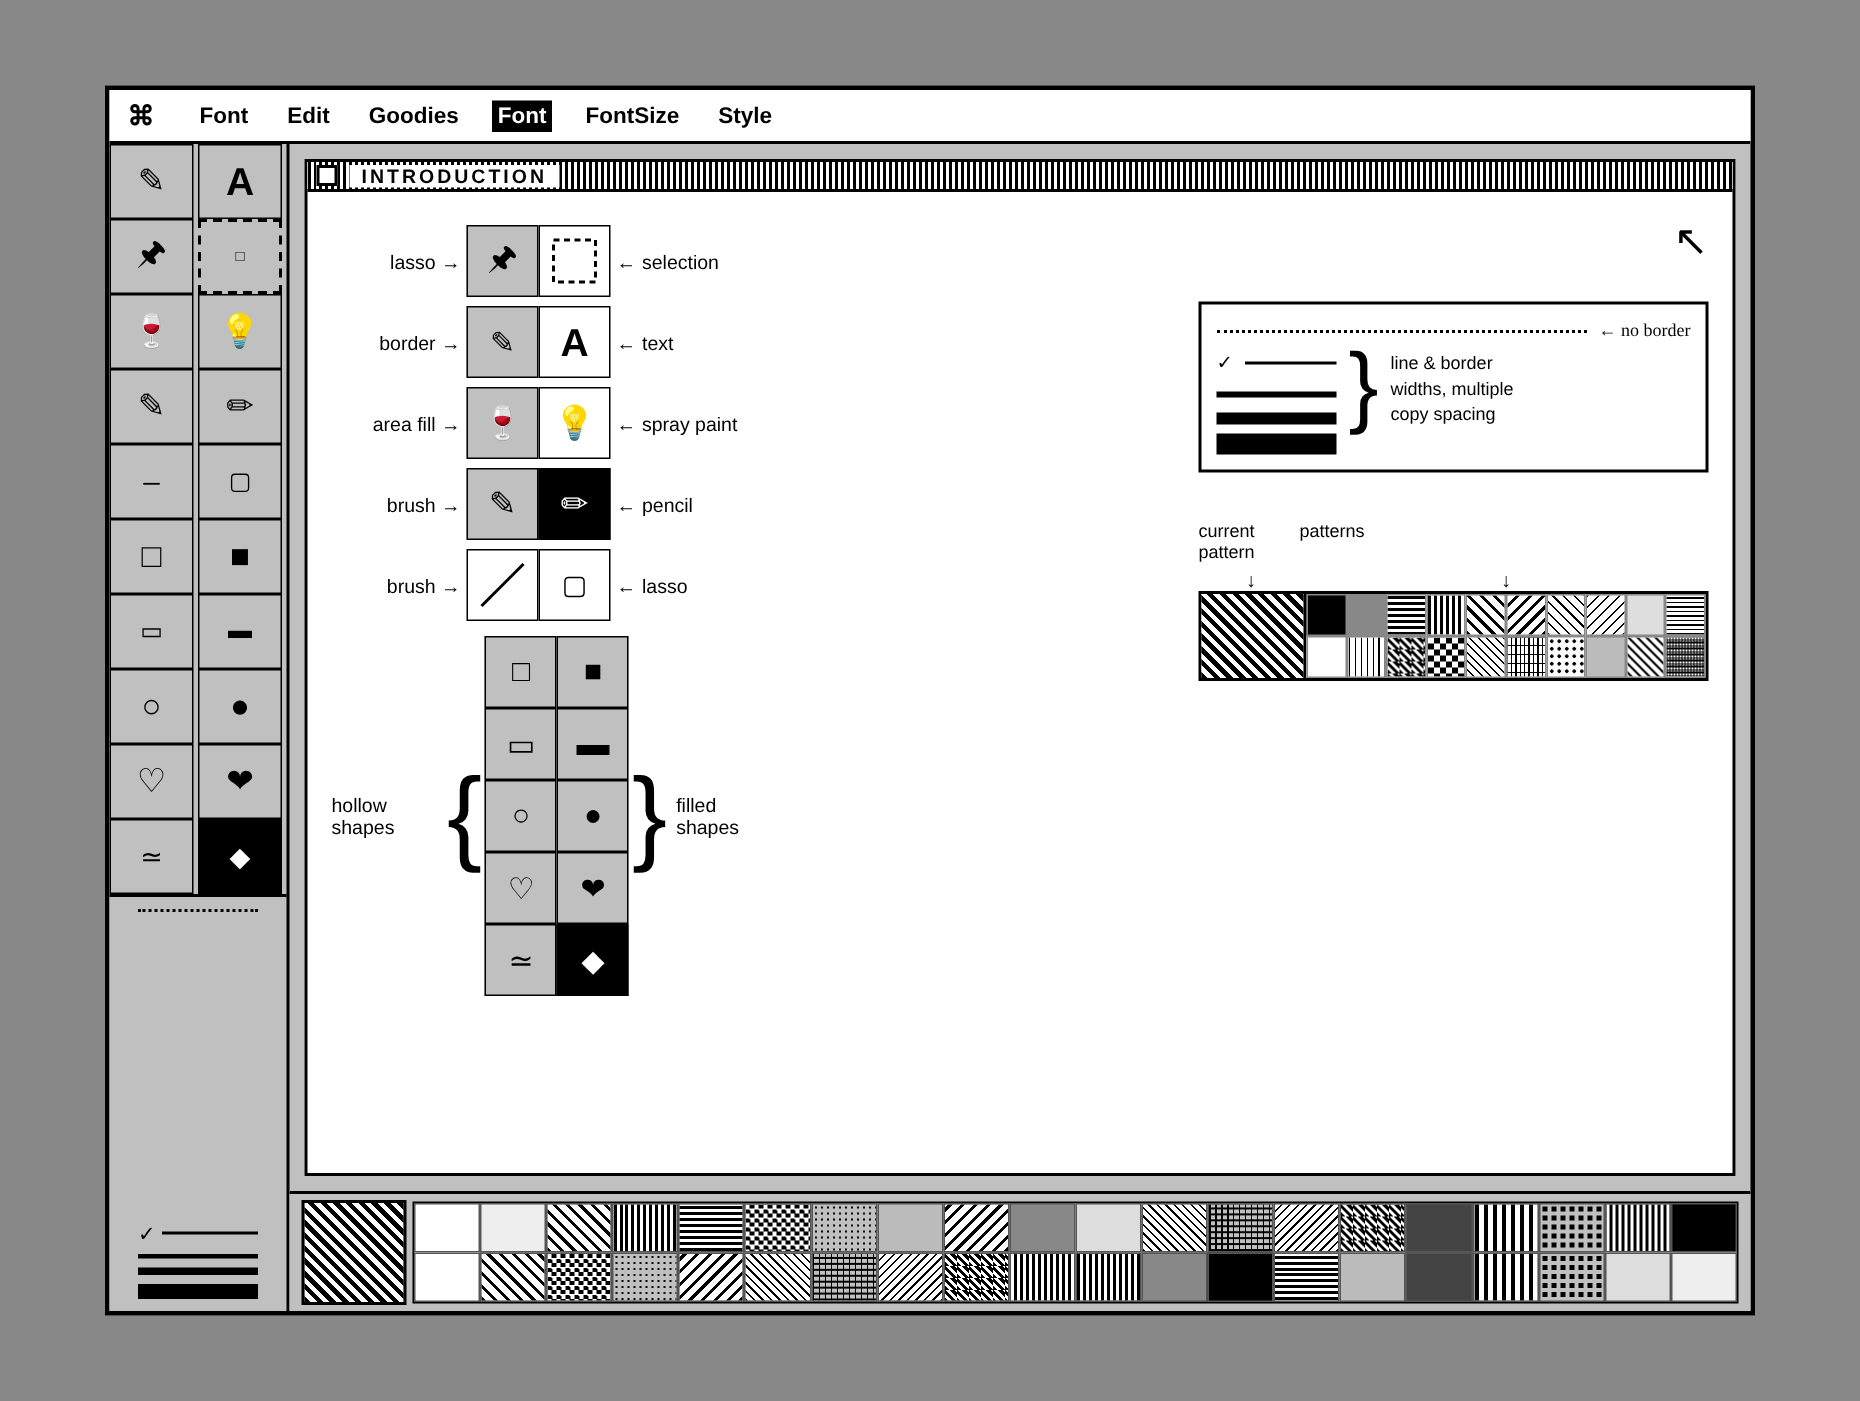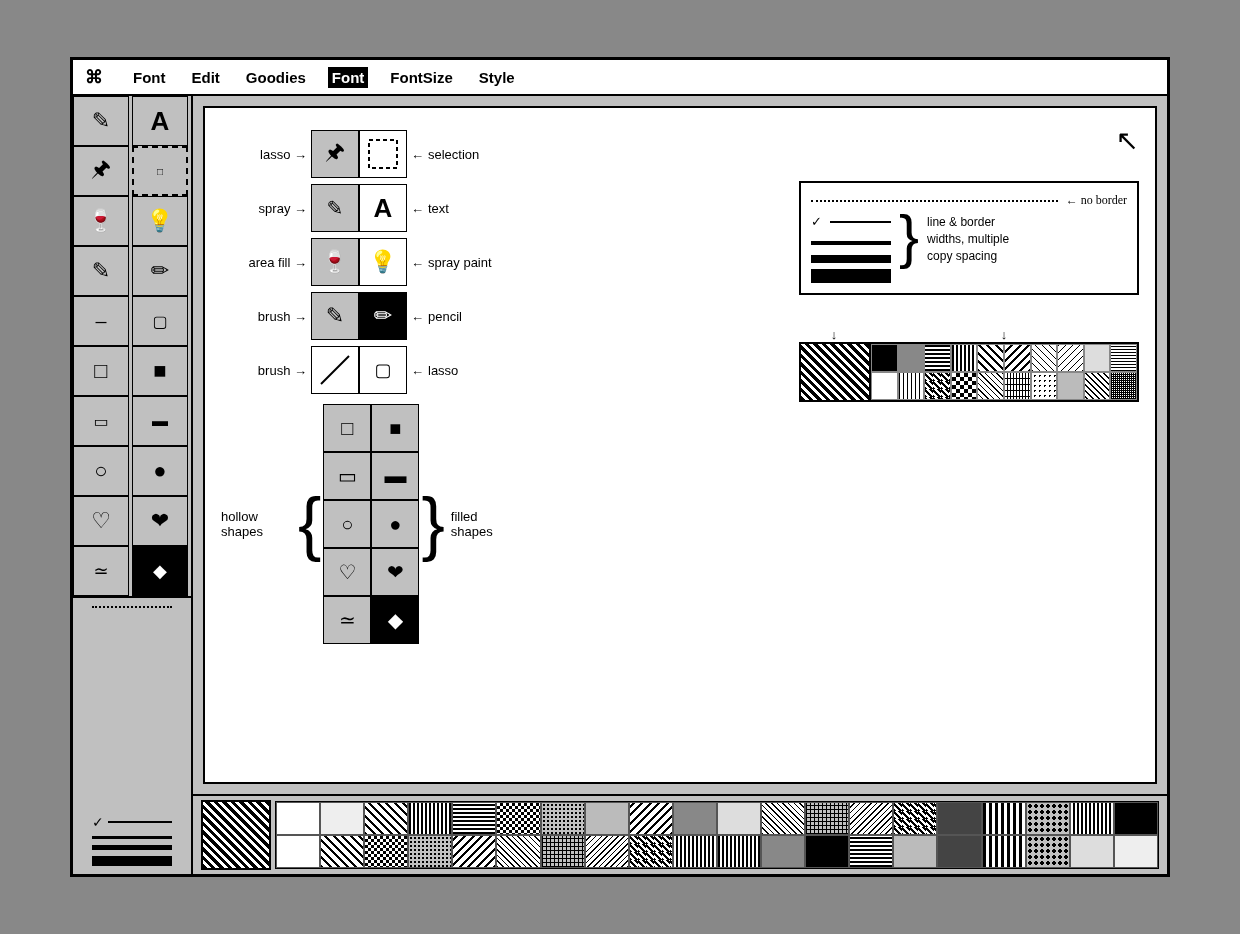--- a/index.html
+++ b/index.html
@@ -453,20 +453,24 @@
         </div>
         <div style="width:80px;height:3px;background:#000;"></div>
         <div style="width:80px;height:5px;background:#000;"></div>
         <div style="width:80px;height:10px;background:#000;"></div>
       </div>
     </div>
 
     <div class="content-area">
 
       <div class="intro-window">
+        <div class="window-titlebar">
+          <div class="close-box"></div>
+          <span class="window-title">INTRODUCTION</span>
+        </div>
 
         <div class="window-content">
 
           <div class="tool-diagram">
 
             <div style="text-align:right;margin-bottom:4px;">
               
             </div>
 
             <div style="display:flex;flex-direction:column;gap:0;">
@@ -477,21 +481,21 @@
                 <div class="diagram-icon-col" style="background:#fff;">
                   <svg width="36" height="36" viewBox="0 0 36 36">
                     <rect x="4" y="4" width="28" height="28" fill="none" stroke="#000" stroke-width="2" stroke-dasharray="4,3"></rect>
                   </svg>
                 </div>
                 <span class="arrow-left">←</span>
                 <span class="diagram-label-right">selection</span>
               </div>
 
               <div class="diagram-row">
-                <span class="diagram-label-left">spray →</span>
+                <span class="diagram-label-left">border →</span>
                 <div class="diagram-icon-col" style="font-size:20px;">✎</div>
                 <div class="diagram-icon-col" style="font-size:26px;font-weight:bold;background:#fff;">A</div>
                 <span class="arrow-left">←</span>
                 <span class="diagram-label-right">text</span>
               </div>
 
               <div class="diagram-row">
                 <span class="diagram-label-left">area fill →</span>
                 <div class="diagram-icon-col">🍷</div>
                 <div class="diagram-icon-col" style="background:#fff;">💡</div>
@@ -572,20 +576,25 @@
                   <div style="width:80px;height:4px;background:#000;margin-bottom:4px;"></div>
                   <div style="width:80px;height:8px;background:#000;"></div>
                   <div style="width:80px;height:14px;background:#000;"></div>
                 </div>
                 <div style="font-size:60px;line-height:0.75;">}</div>
                 <div style="font-size:12px;line-height:1.4;">line &amp; border<br>widths, multiple<br>copy spacing</div>
               </div>
             </div>
 
             <div class="pattern-section">
+              <div class="pattern-header">
+                <span style="white-space:pre-line;">current
+pattern</span>
+                <span>patterns</span>
+              </div>
               <div style="display:flex;gap:0;">
                 <div style="width:70px;text-align:center;font-size:13px;">↓</div>
                 <div style="flex:1;text-align:center;font-size:13px;">↓</div>
               </div>
               <div class="pattern-palette">
                 <div class="current-pattern-box"></div>
                 <div class="patterns-strip">
                   <div class="pat pat-0"></div>
                   <div class="pat pat-1"></div>
                   <div class="pat pat-2"></div>

